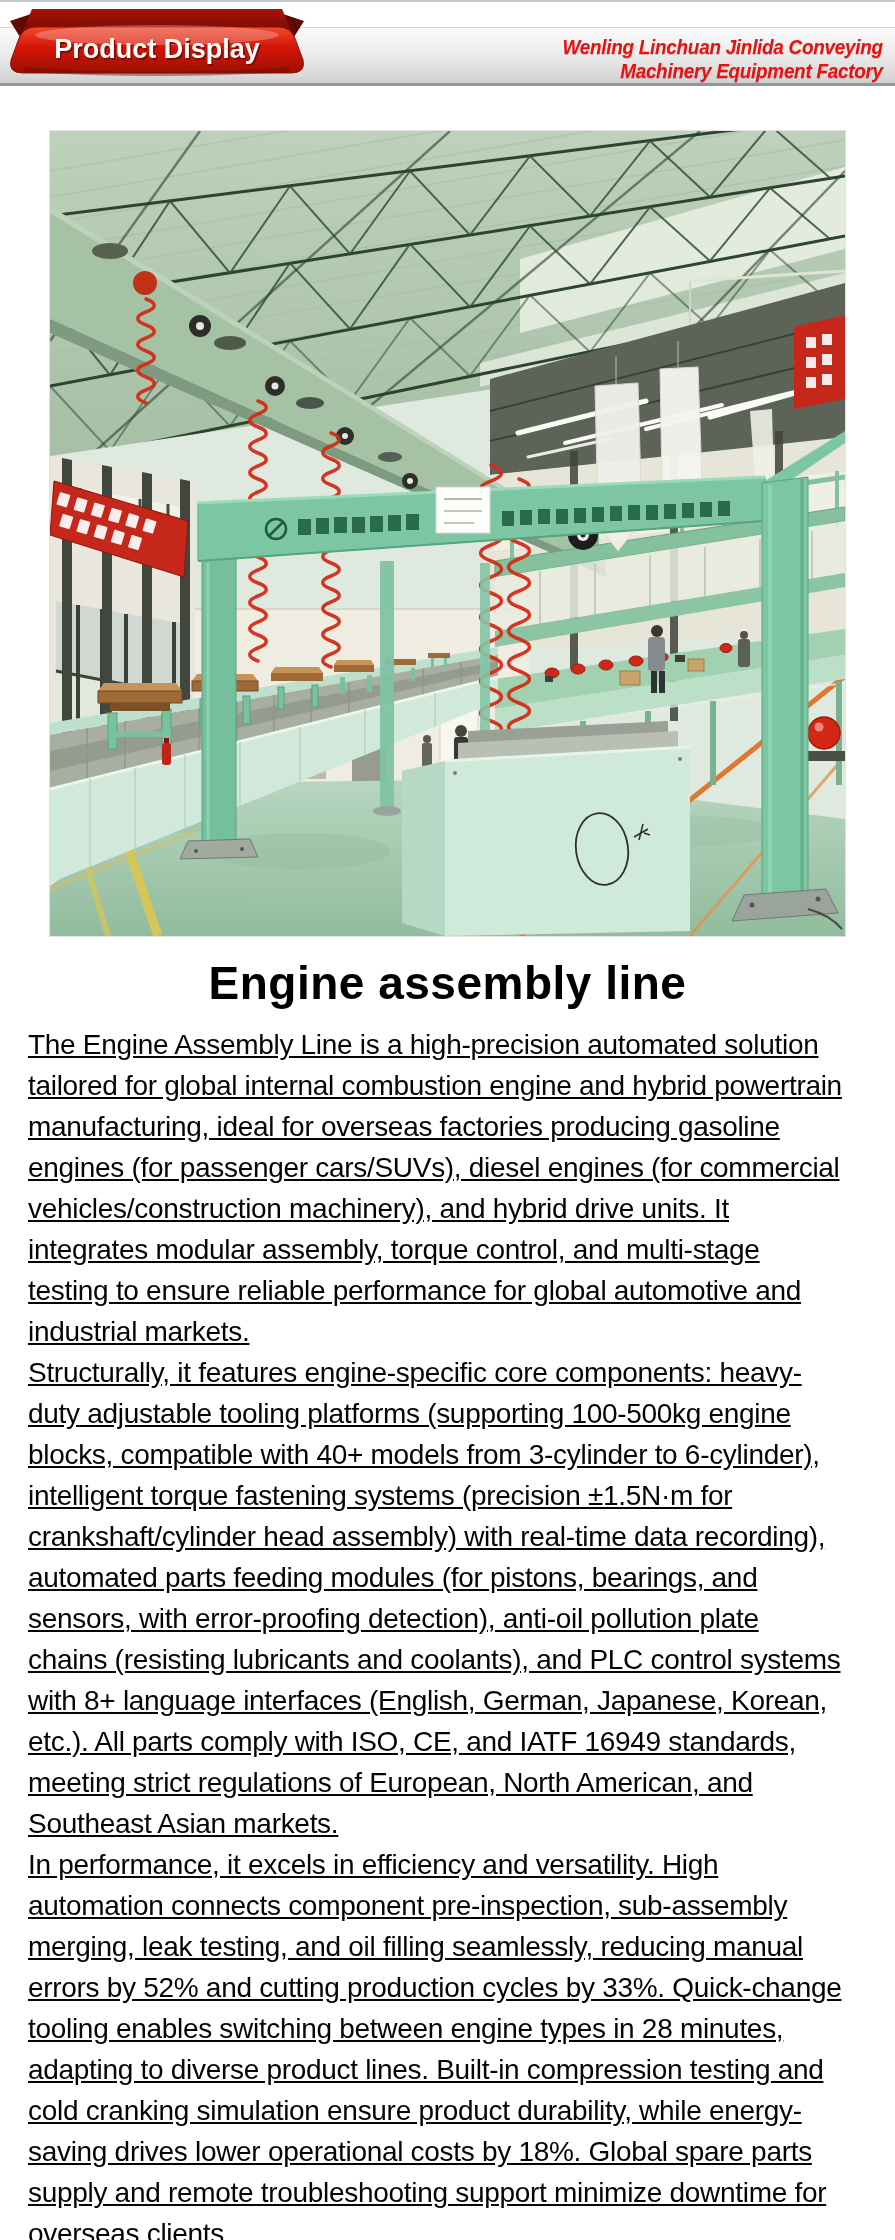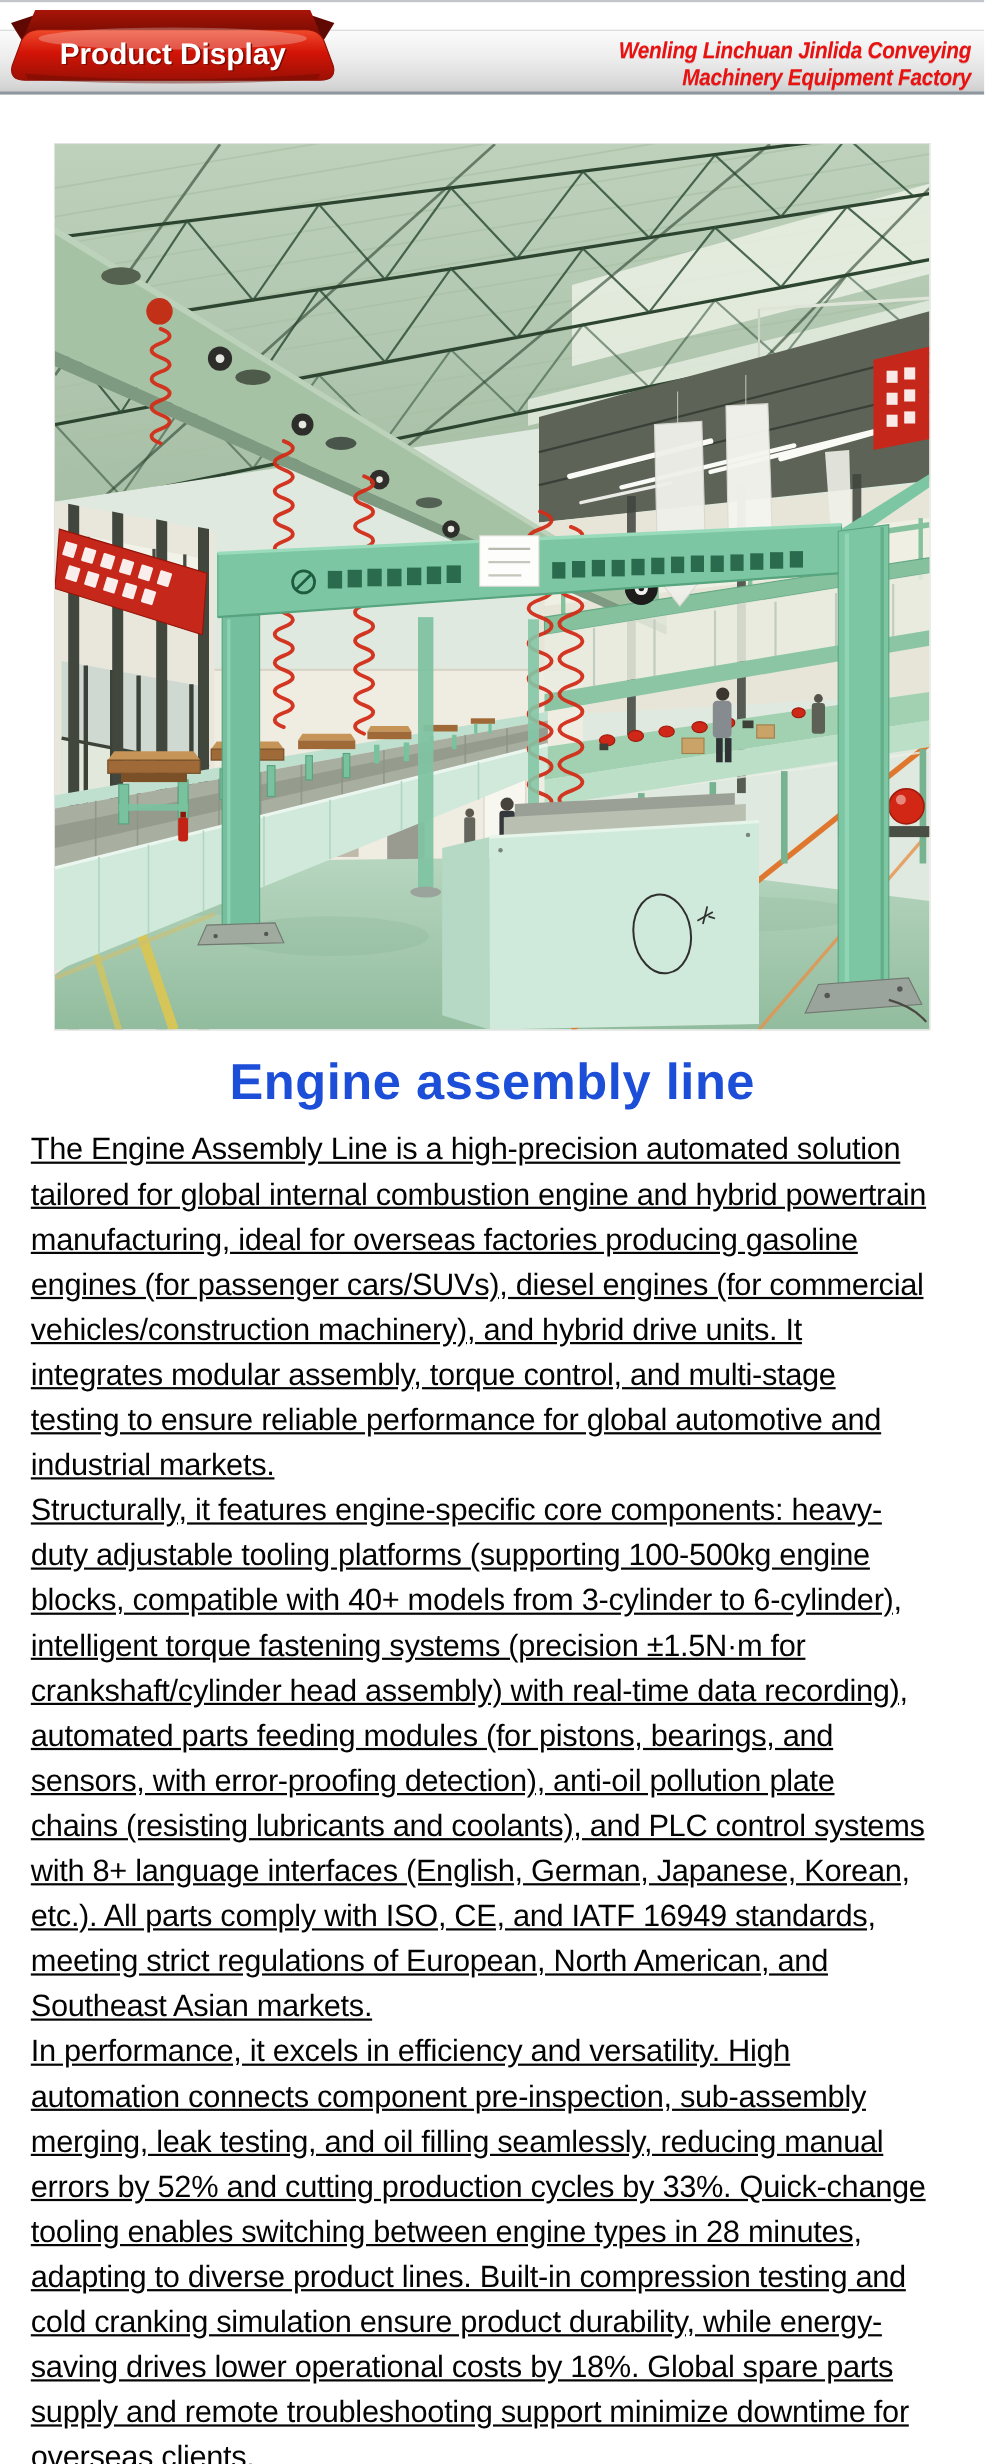--- a/index.html
+++ b/index.html
@@ -14,21 +14,21 @@
   .ribbon{position:absolute;left:6px;top:3px;}
   .company{position:absolute;right:12px;top:35px;text-align:right;font-weight:bold;font-style:italic;
            font-size:21px;line-height:24px;color:#ea1111;letter-spacing:-0.3px;
            transform:scaleX(.9);transform-origin:100% 0;text-shadow:0 1px 0 rgba(130,10,10,.25);}
 
   
   .photo{margin:43px auto 0;width:795px;height:805px;}
   .photo svg{display:block;outline:1px solid #e2e2e2;}
 
   
-  .title{margin:20px 0 14px;text-align:center;font-size:46px;font-weight:bold;color:#1d4ed8;letter-spacing:.5px;}
+  .title{margin:20px 0 14px;text-align:center;font-size:46px;font-weight:bold;color:#000000;letter-spacing:.5px;}
   .desc{padding:0 50px 0 28px;font-size:28px;line-height:41px;color:#040404;letter-spacing:-0.3px;text-decoration:underline;}
   .desc p{margin:0;}
 </style>
 </head>
 <body>
 
 <div class="page">
 
   <header>
     <div class="topline"></div>

